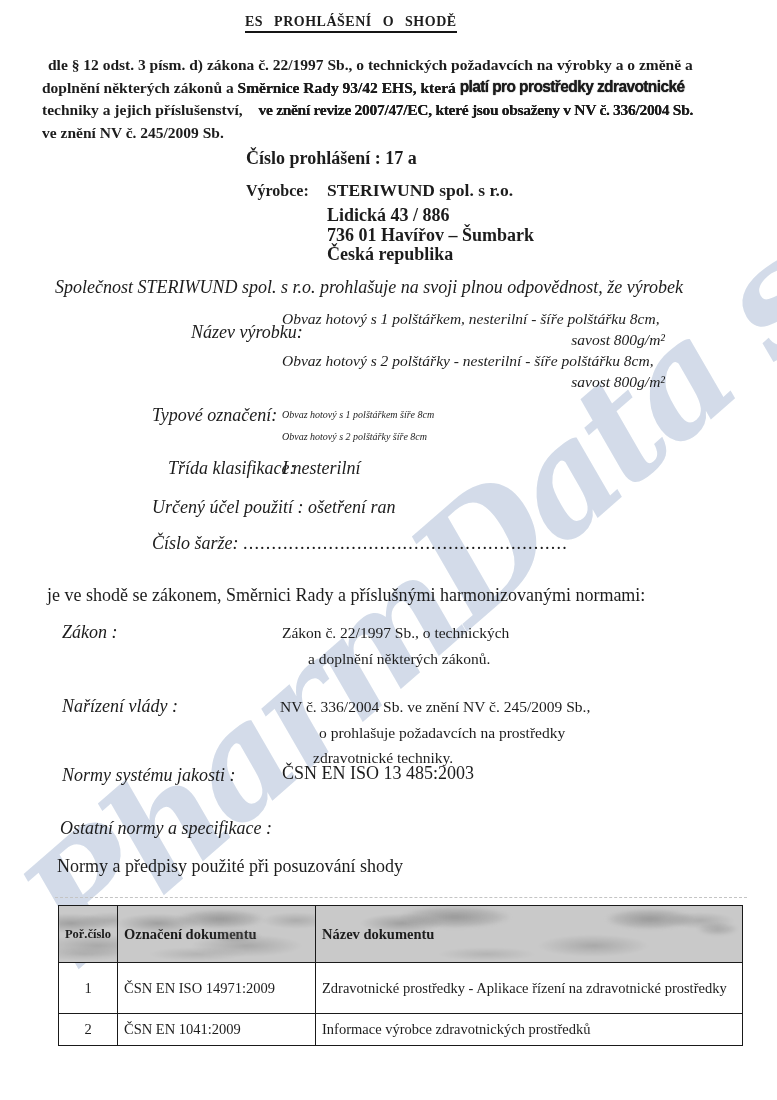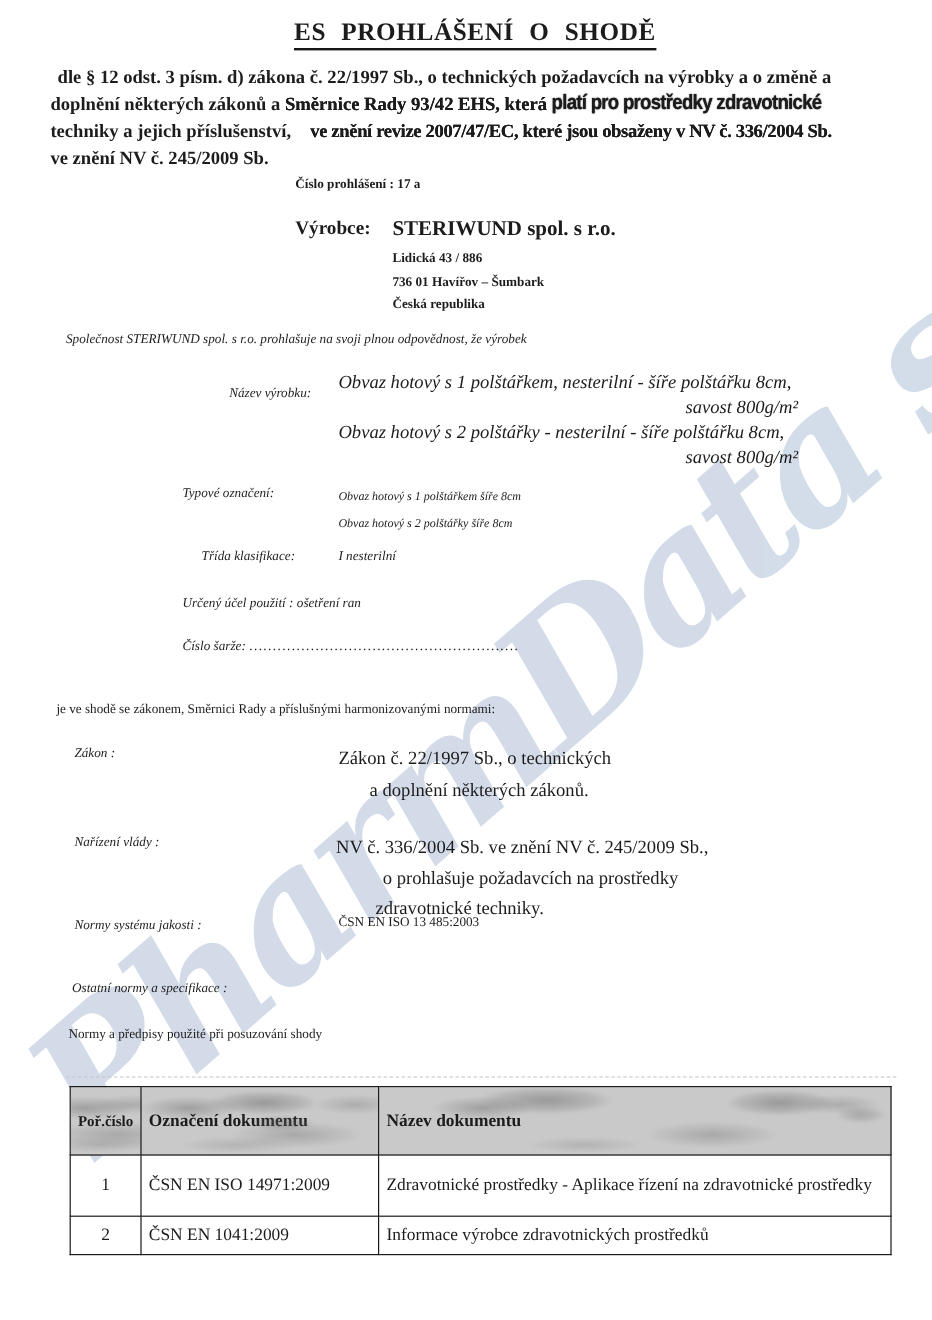--- a/index.html
+++ b/index.html
@@ -5,36 +5,36 @@
   html,body{margin:0;padding:0;}
   body{
     width:777px;height:1100px;position:relative;overflow:hidden;
     background:#ffffff;
     font-family:"Liberation Serif","DejaVu Serif",serif;
     color:#1c1c1c;
   }
   .abs{position:absolute;}
   .b{font-weight:bold;}
   .i{font-style:italic;}
-  .fs15{font-size:11px;font-family:Liberation Serif, serif;}
+  .fs15{font-size:18px;font-family:Liberation Serif, serif;}
   .fs16{font-size:16px;}
 
   
   .watermark{
     position:absolute;left:-10px;top:862px;
     transform:rotate(-41deg);transform-origin:0 0;
     font-family:"DejaVu Serif",serif;font-style:italic;font-weight:bold;
     font-size:148px;letter-spacing:-7px;white-space:nowrap;
     color:#c7d2e3;opacity:.78;z-index:0;
   }
   .content{position:relative;z-index:1;}
 
   
   .doc-title{
-    left:245px;top:14px;font-size:21px;font-weight:bold;
+    left:245px;top:14px;font-size:14px;font-weight:bold;
     letter-spacing:.5px;word-spacing:7px;
     border-bottom:2px solid #151515;padding-bottom:1px;
   }
 
   
   .intro{left:42px;top:54px;width:716px;font-size:15.5px;font-weight:bold;line-height:22.5px;}
   .intro .l1{padding-left:6px;}
   .semiheavy{text-shadow:0 0 .5px #000;}
   .heavy{
     font-family:"Liberation Sans",sans-serif;font-weight:900;

